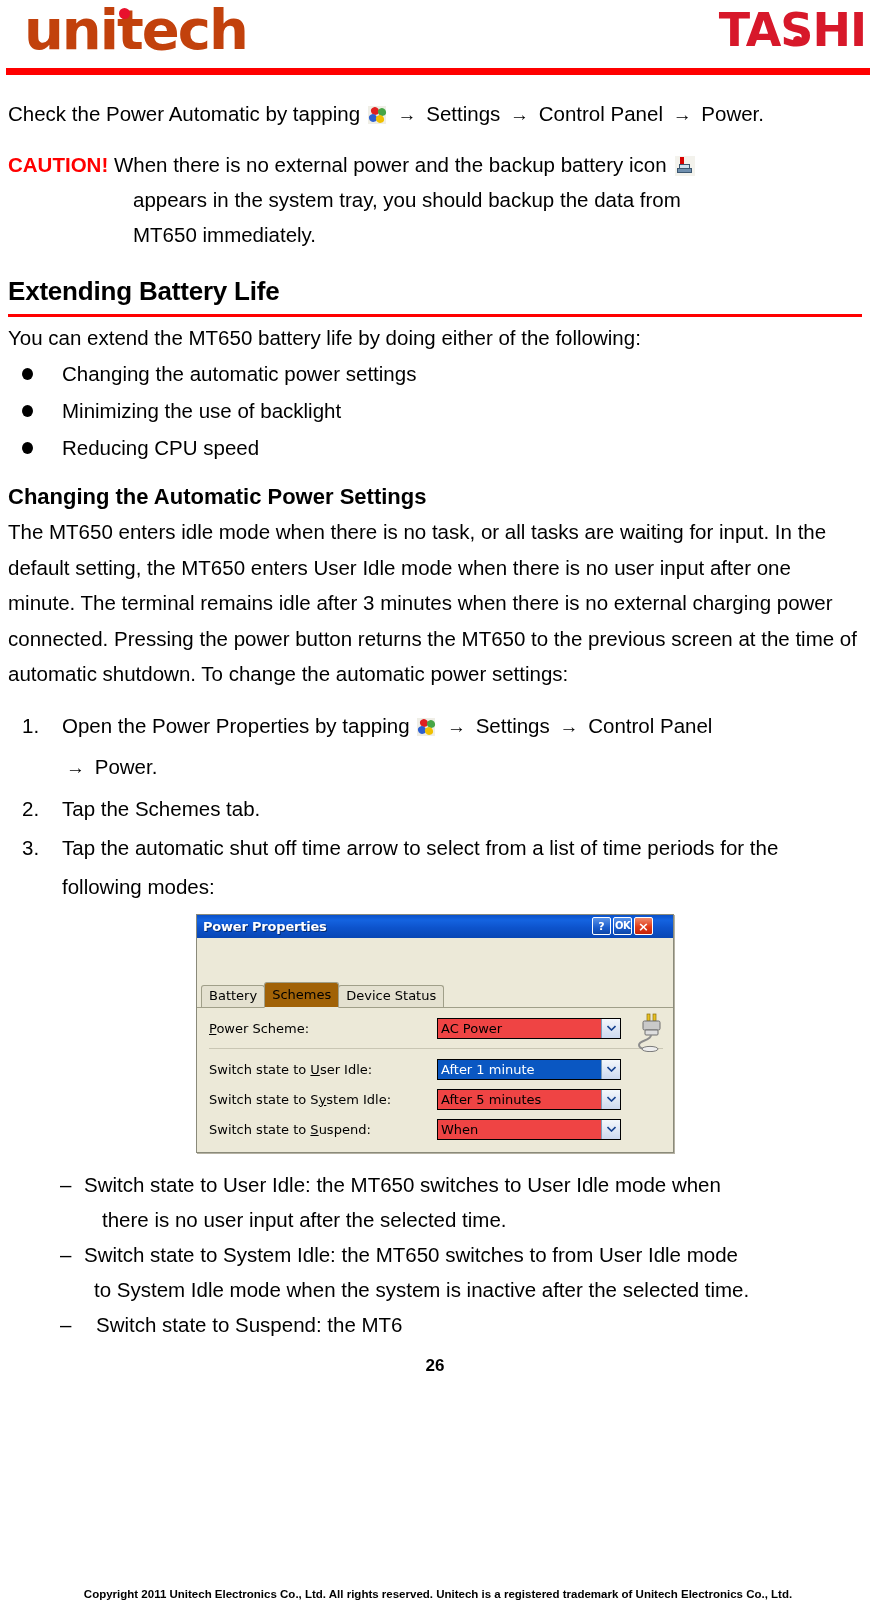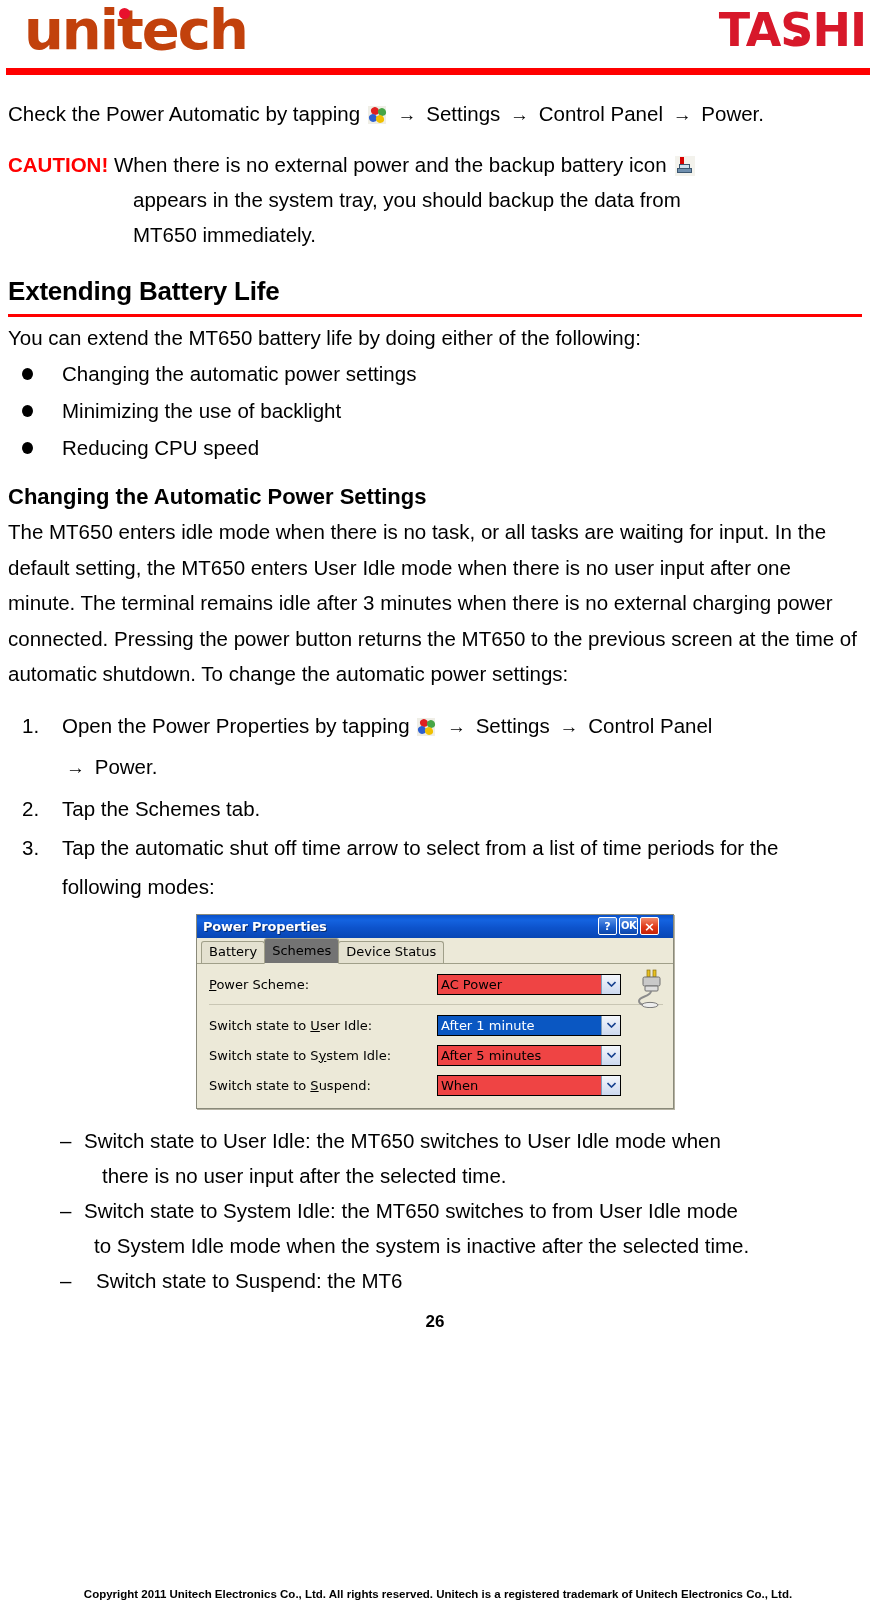--- a/index.html
+++ b/index.html
@@ -224,21 +224,21 @@
     border: 1px solid #8a8a7a;
     background: #ece9d8;
     font-family: "DejaVu Sans", sans-serif;
     box-shadow: 1px 1px 0 #b5b2a3;
   }
   .dlg-titlebar {
     height: 23px;
     background: linear-gradient(to bottom, #0a50c8 0%, #1463e0 22%, #0d53cc 55%, #0846b4 100%);
     display: flex;
     align-items: center;
-    padding: 0 14px 0 6px;
+    padding: 0 20px 0 6px;
     color: #fff;
   }
   .dlg-title {
     font-size: 13px;
     font-weight: bold;
     flex: 1;
     text-shadow: 1px 1px 0 rgba(0,0,0,.45);
     letter-spacing: -0.2px;
   }
   .tb-btn {
@@ -261,34 +261,35 @@
   }
   .tb-btn.ok { font-size: 10px; letter-spacing: -0.5px; }
 
   .dlg-tabs {
     display: flex;
     align-items: flex-end;
     padding: 4px 0 0 4px;
     height: 26px;
     border-bottom: 1px solid #a09f89;
     background: #ece9d8;
+    margin-top: 44px;
   }
   .tab {
     font-size: 13px;
     padding: 2px 7px 3px 7px;
     border: 1px solid #a09f89;
     border-bottom: none;
     background: #e4e1d0;
     border-radius: 3px 3px 0 0;
     margin-right: -1px;
     color: #000;
     line-height: 16px;
   }
   .tab.active {
-    background: #737373;
+    background: #a16207;
     position: relative;
     top: 1px;
     padding-top: 4px;
     padding-bottom: 4px;
     z-index: 2;
     border-bottom: 1px solid #ece9d8;
   }
 
   .dlg-body {
     padding: 10px 10px 10px 12px;

